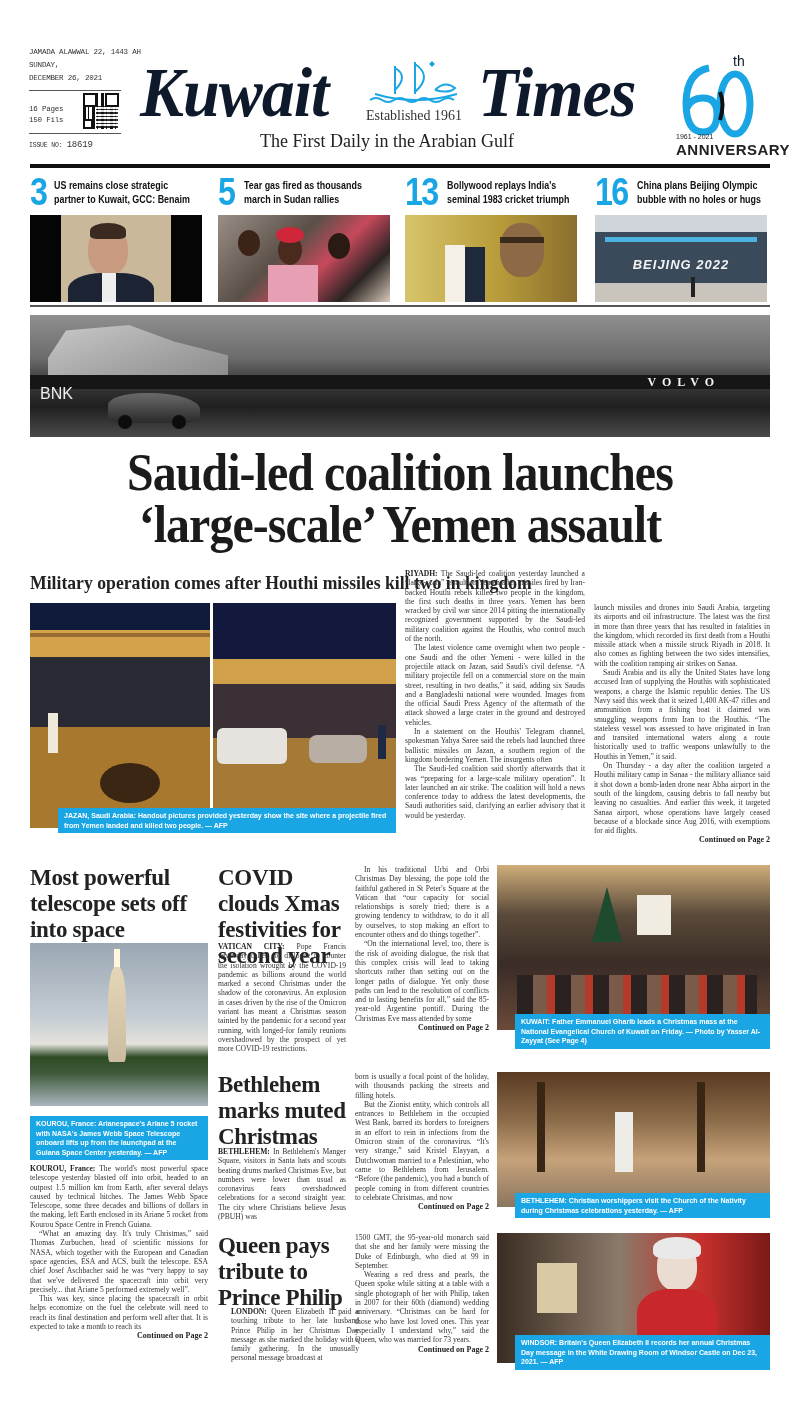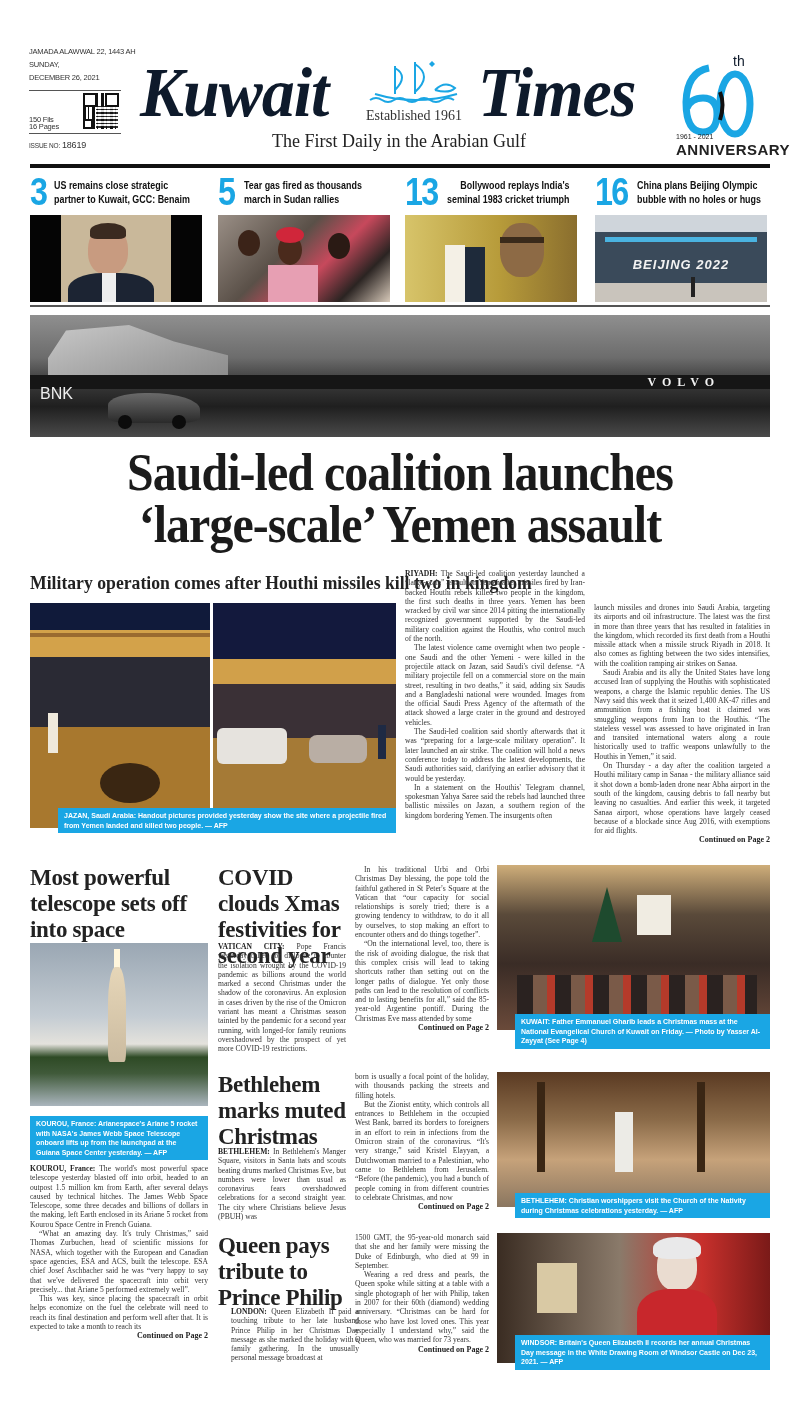--- a/index.html
+++ b/index.html
@@ -1,38 +1,38 @@
 <!DOCTYPE html>
 <html><head>
 <meta charset="utf-8">
 <style>
   * { box-sizing: border-box; margin: 0; padding: 0; }
   html, body { width: 800px; height: 1407px; background: #ffffff; overflow: hidden; }
   body { position: relative; font-family: "Liberation Serif", serif; color: #222; }
   .abs { position: absolute; }
 
   
-  .meta-line { font-family: Liberation Sans, sans-serif; font-size: 7.5px; color: #333; line-height: 12px; letter-spacing: -0.2px; }
+  .meta-line { font-family: Liberation Mono, monospace; font-size: 7.5px; color: #333; line-height: 12px; letter-spacing: -0.2px; }
   .meta-rule { position: absolute; left: 29px; width: 92px; height: 1px; background: #555; }
   .qr { position: absolute; left: 83px; top: 93px; width: 36px; height: 36px;
         background:
           repeating-linear-gradient(90deg, #111 0 3px, #fff 3px 5px, #111 5px 6px, #fff 6px 9px),
           #fff; }
   .qr::before, .qr::after { content: ""; position: absolute; width: 10px; height: 10px; border: 2px solid #111; background: #fff; }
   .qr::before { left: 0; top: 0; }
   .qr::after { right: 0; top: 0; }
   .qr-inner { position: absolute; left: 0; bottom: 0; width: 10px; height: 10px; border: 2px solid #111; background: #fff; }
   .qr-noise { position: absolute; left: 13px; top: 13px; width: 22px; height: 22px;
         background: repeating-linear-gradient(0deg, #111 0 2px, #fff 2px 4px, #111 4px 5px, #fff 5px 7px); opacity: .85; }
 
   .logo-word { position: absolute; font-family: "Liberation Serif", serif; font-weight: 900; color: #0e1a2b;
                font-size: 66px; line-height: 66px; letter-spacing: -1px; transform: scaleY(1.05); font-style: italic; }
   .ship { position: absolute; left: 365px; top: 60px; width: 100px; height: 46px; }
   .established { position: absolute; left: 366px; top: 108px; font-family: "Liberation Serif", serif; font-size: 14px; color: #333; }
-  .tagline { position: absolute; left: 272px; top: 131px; font-family: "Liberation Serif", serif; font-size: 18px; color: #222; text-align: center; }
+  .tagline { position: absolute; left: 260px; top: 131px; font-family: "Liberation Serif", serif; font-size: 18px; color: #222; text-align: center; }
   .sixty { position: absolute; left: 677px; top: 62px; width: 80px; height: 80px; }
   .th { position: absolute; left: 733px; top: 53px; font-family: "Liberation Sans", sans-serif; font-size: 14px; color: #0e1a2b; }
   .anniv-years { position: absolute; left: 676px; top: 133px; font-family: "Liberation Sans", sans-serif; font-size: 7px; color: #222; }
   .anniv { position: absolute; left: 676px; top: 141px; font-family: "Liberation Sans", sans-serif; font-size: 15px; font-weight: 700; color: #222; letter-spacing: .5px; }
   .thick-rule { position: absolute; left: 30px; width: 740px; height: 4px; background: #111; }
   .thin-rule { position: absolute; left: 30px; width: 740px; height: 2px; background: #555; }
 
   
   .teaser { position: absolute; top: 175px; width: 172px; height: 128px; }
   .teaser-num { position: absolute; left: 0; top: 0; font-family: "Liberation Sans", sans-serif; font-weight: 700;
@@ -65,21 +65,21 @@
   .photo { position: absolute; overflow: hidden; }
 </style>
 </head>
 <body>
 
 <div>
   <div class="abs meta-line" style="left:29px; top:46px;">JAMADA ALAWWAL 22, 1443 AH</div>
   <div class="abs meta-line" style="left:29px; top:59px;">SUNDAY,</div>
   <div class="abs meta-line" style="left:29px; top:72px;">DECEMBER 26, 2021</div>
   <div class="meta-rule" style="top:90px;"></div>
-  <div class="abs meta-line" style="left:29px; top:103px;margin-top:18px;">16 Pages</div>
+  <div class="abs meta-line" style="left:29px; top:103px;">16 Pages</div>
   <div class="abs meta-line" style="left:29px; top:114px;">150 Fils</div>
   <div class="qr">
       <div class="qr-inner"></div>
       <div class="qr-noise"></div>
     </div>
   <div class="meta-rule" style="top:133px;"></div>
   <div class="abs meta-line" style="left:29px; top:139px;">
     <span style="font-size:6.5px;">ISSUE NO:</span>
     <span style="font-size:9px;">18619</span>
   </div>
@@ -136,21 +136,21 @@
     </div>
     <div class="teaser-img" style="background:linear-gradient(135deg,#9a8f86,#5a5048 40%,#c7495c 60%,#2b2422 80%,#d7c9b9);">
       <div style="position:absolute; left:20px; top:15px; width:22px; height:26px; border-radius:50%; background:#3b2318;"></div>
       <div style="position:absolute; left:60px; top:20px; width:24px; height:30px; border-radius:50%; background:#4a2a1c;"></div>
       <div style="position:absolute; left:58px; top:12px; width:28px; height:16px; border-radius:50%; background:#d0263a;"></div>
       <div style="position:absolute; left:50px; top:50px; width:50px; height:37px; background:#e79fb3;"></div>
       <div style="position:absolute; left:110px; top:18px; width:22px; height:26px; border-radius:50%; background:#2a1a14;"></div>
     </div>
   </div>
 
-  <div class="teaser" style="left:405px;text-align:right;">
+  <div class="teaser" style="left:405px;">
     <div class="teaser-num">13</div>
     <div class="teaser-text" style="left:42px;">
       <div>Bollywood replays India's</div>
         <div>seminal 1983 cricket triumph</div>
     </div>
     <div class="teaser-img" style="background:linear-gradient(90deg,#d7c46a,#b79b3a 55%,#8a6e2e);">
       <div style="position:absolute; left:95px; top:8px; width:44px; height:54px; border-radius:45%; background:#8d6a45;"></div>
       <div style="position:absolute; left:95px; top:22px; width:44px; height:6px; background:#3a2a1a;"></div>
       <div style="position:absolute; left:40px; top:30px; width:20px; height:57px; background:#f4f0e6;"></div>
       <div style="position:absolute; left:60px; top:32px; width:20px; height:55px; background:#1e2a3a;"></div>
@@ -197,22 +197,22 @@
 <div class="photo" style="left:213px; top:603px; width:183px; height:225px; background:linear-gradient(180deg,#13193d 0 25%, #d1a04a 25% 36%, #3a3036 36% 60%, #a57a36 60% 100%);">
   <div style="position:absolute; left:4px; top:125px; width:70px; height:36px; background:#e6e3de; border-radius:6px;"></div>
   <div style="position:absolute; left:96px; top:132px; width:58px; height:28px; background:#b9aea4; border-radius:8px;"></div>
   <div style="position:absolute; left:165px; top:122px; width:8px; height:34px; background:#1e2a44;"></div>
 </div>
 <div class="caption" style="left:58px; top:808px; width:338px;">JAZAN, Saudi Arabia: Handout pictures provided yesterday show the site where a projectile fired from Yemen landed and killed two people. — AFP</div>
 
 <div class="body-col" style="left:405px; top:569px; width:180px;">
   <p class="first"><span class="dateline">RIYADH:</span> <span>The Saudi-led coalition yesterday launched a “large-scale” assault on Yemen after missiles fired by Iran-backed Houthi rebels killed two people in the kingdom, the first such deaths in three years. Yemen has been wracked by civil war since 2014 pitting the internationally recognized government supported by the Saudi-led military coalition against the Houthis, who control much of the north.</span></p>
   <p>The latest violence came overnight when two people - one Saudi and the other Yemeni - were killed in the projectile attack on Jazan, said Saudi's civil defense. “A military projectile fell on a commercial store on the main street, resulting in two deaths,” it said, adding six Saudis and a Bangladeshi national were wounded. Images from the official Saudi Press Agency of the aftermath of the attack showed a large crater in the ground and destroyed vehicles.</p>
+  <p>In a statement on the Houthis' Telegram channel, spokesman Yahya Saree said the rebels had launched three ballistic missiles on Jazan, a southern region of the kingdom bordering Yemen. The insurgents often</p>
   <p>The Saudi-led coalition said shortly afterwards that it was “preparing for a large-scale military operation”. It later launched an air strike. The coalition will hold a news conference today to address the latest developments, the Saudi authorities said, clarifying an earlier advisory that it would be yesterday.</p>
-  <p>In a statement on the Houthis' Telegram channel, spokesman Yahya Saree said the rebels had launched three ballistic missiles on Jazan, a southern region of the kingdom bordering Yemen. The insurgents often</p>
 </div>
 <div class="body-col" style="left:594px; top:603px; width:176px;">
   <p class="first">launch missiles and drones into Saudi Arabia, targeting its airports and oil infrastructure. The latest was the first in more than three years that has resulted in fatalities in the kingdom, which recorded its first death from a Houthi missile attack when a missile struck Riyadh in 2018. It also comes as fighting between the two sides intensifies, with the coalition ramping air strikes on Sanaa.</p>
   <p>Saudi Arabia and its ally the United States have long accused Iran of supplying the Houthis with sophisticated weapons, a charge the Islamic republic denies. The US Navy said this week that it seized 1,400 AK-47 rifles and ammunition from a fishing boat it claimed was smuggling weapons from Iran to the Houthis. “The stateless vessel was assessed to have originated in Iran and transited international waters along a route historically used to traffic weapons unlawfully to the Houthis in Yemen,” it said.</p>
   <p>On Thursday - a day after the coalition targeted a Houthi military camp in Sanaa - the military alliance said it shot down a bomb-laden drone near Abha airport in the south of the kingdom, causing debris to fall nearby but leaving no casualties. And earlier this week, it targeted Sanaa airport, whose operations have largely ceased because of a blockade since Aug 2016, with exemptions for aid flights.</p>
   <p class="cont">Continued on Page 2</p>
 </div>
 
 <div class="sec-head" style="left:30px; top:865px; width:180px;">Most powerful telescope sets off into space</div>
 <div class="photo" style="left:30px; top:943px; width:178px; height:163px; background:linear-gradient(180deg,#9aa7b3 0%, #c4ccd3 45%, #e4e2dc 62%, #2e4a25 70%, #405a3a 80%, #aab5bd 100%);">

